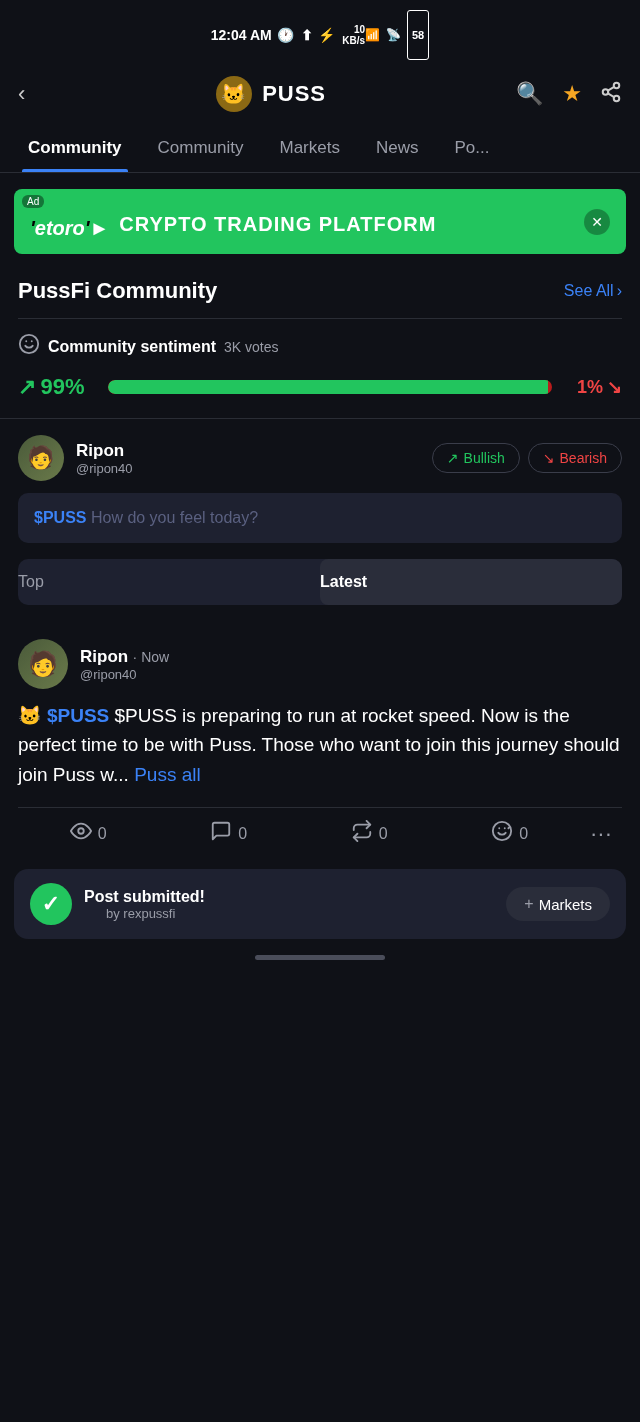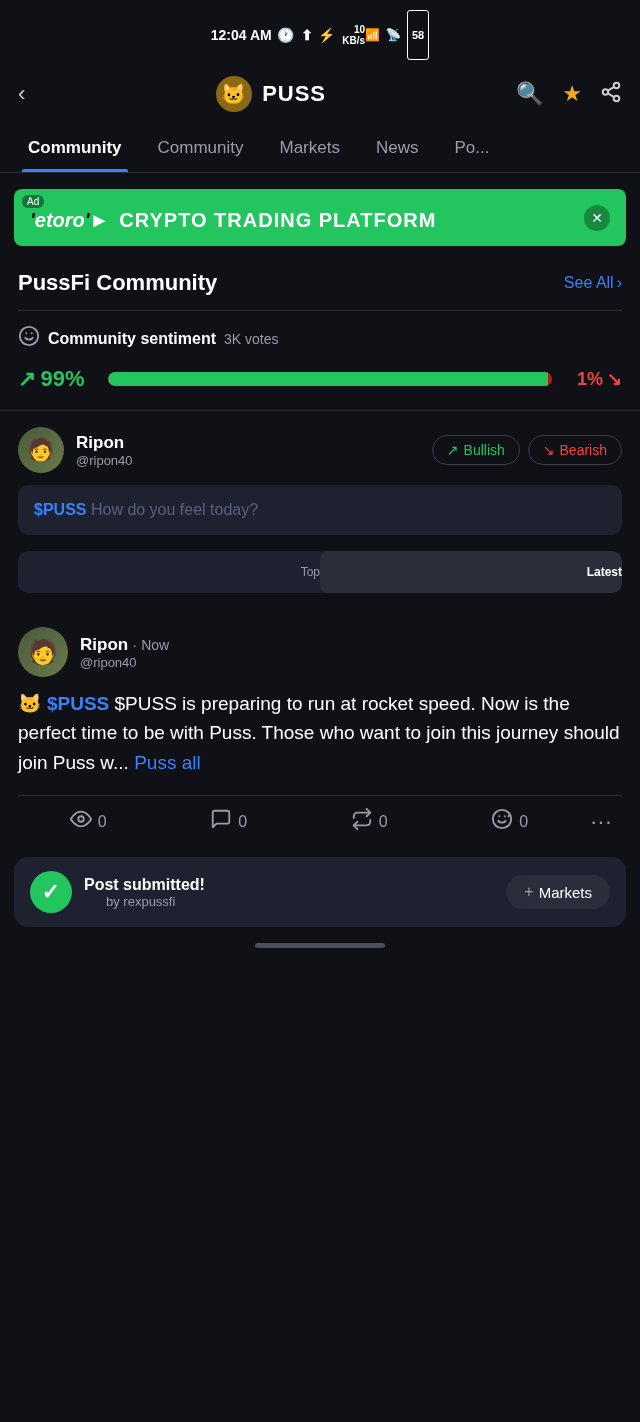--- a/index.html
+++ b/index.html
@@ -128,20 +128,21 @@
       display: flex;
       align-items: center;
       gap: 10px;
       margin-top: 6px;
     }
     .etoro-logo {
       font-size: 20px;
       font-weight: 900;
       color: #fff;
       font-style: italic;
+      margin-top: 8px;
     }
     .etoro-logo span { color: #000; }
     .ad-text {
       font-size: 20px;
       font-weight: 900;
       color: #fff;
       letter-spacing: 1px;
       text-transform: uppercase;
     }
     .ad-close {
@@ -312,22 +313,22 @@
     .toggle-bar {
       display: flex;
       background: #1e2130;
       border-radius: 10px;
       margin: 0 18px 18px 18px;
       overflow: hidden;
     }
     .toggle-btn {
       flex: 1;
       padding: 14px 0;
-      text-align: right;
-      font-size: 12px;
+      text-align: left;
+      font-size: 16px;
       font-weight: 500;
       color: #9a9da8;
       cursor: pointer;
       background: transparent;
       border: none;
     }
     .toggle-btn.active {
       background: #2a2d3a;
       color: #fff;
       font-weight: 700;

